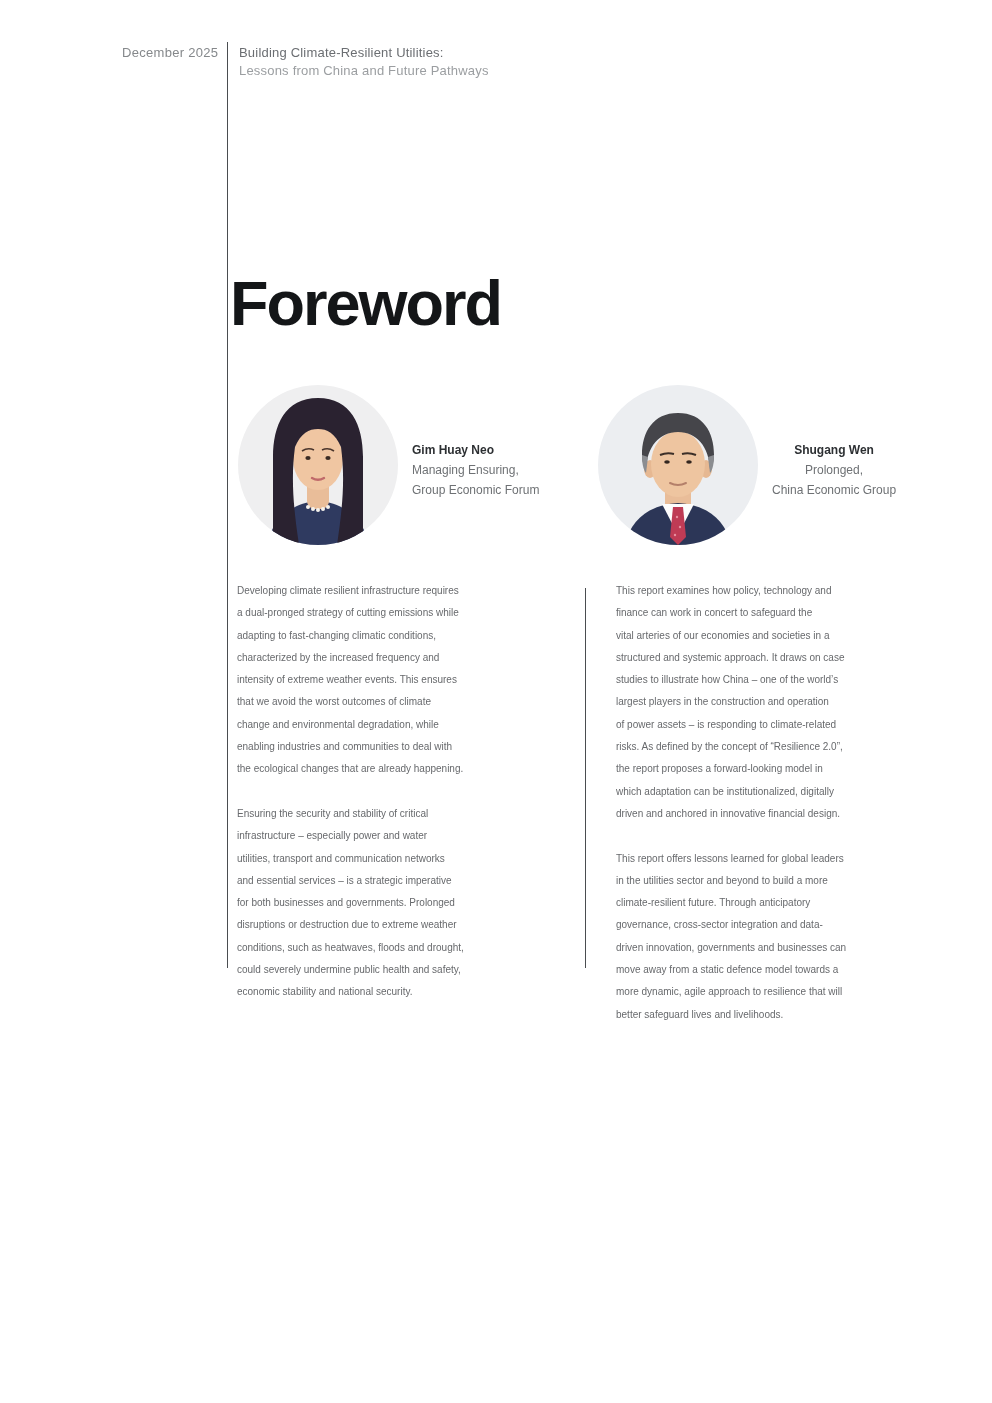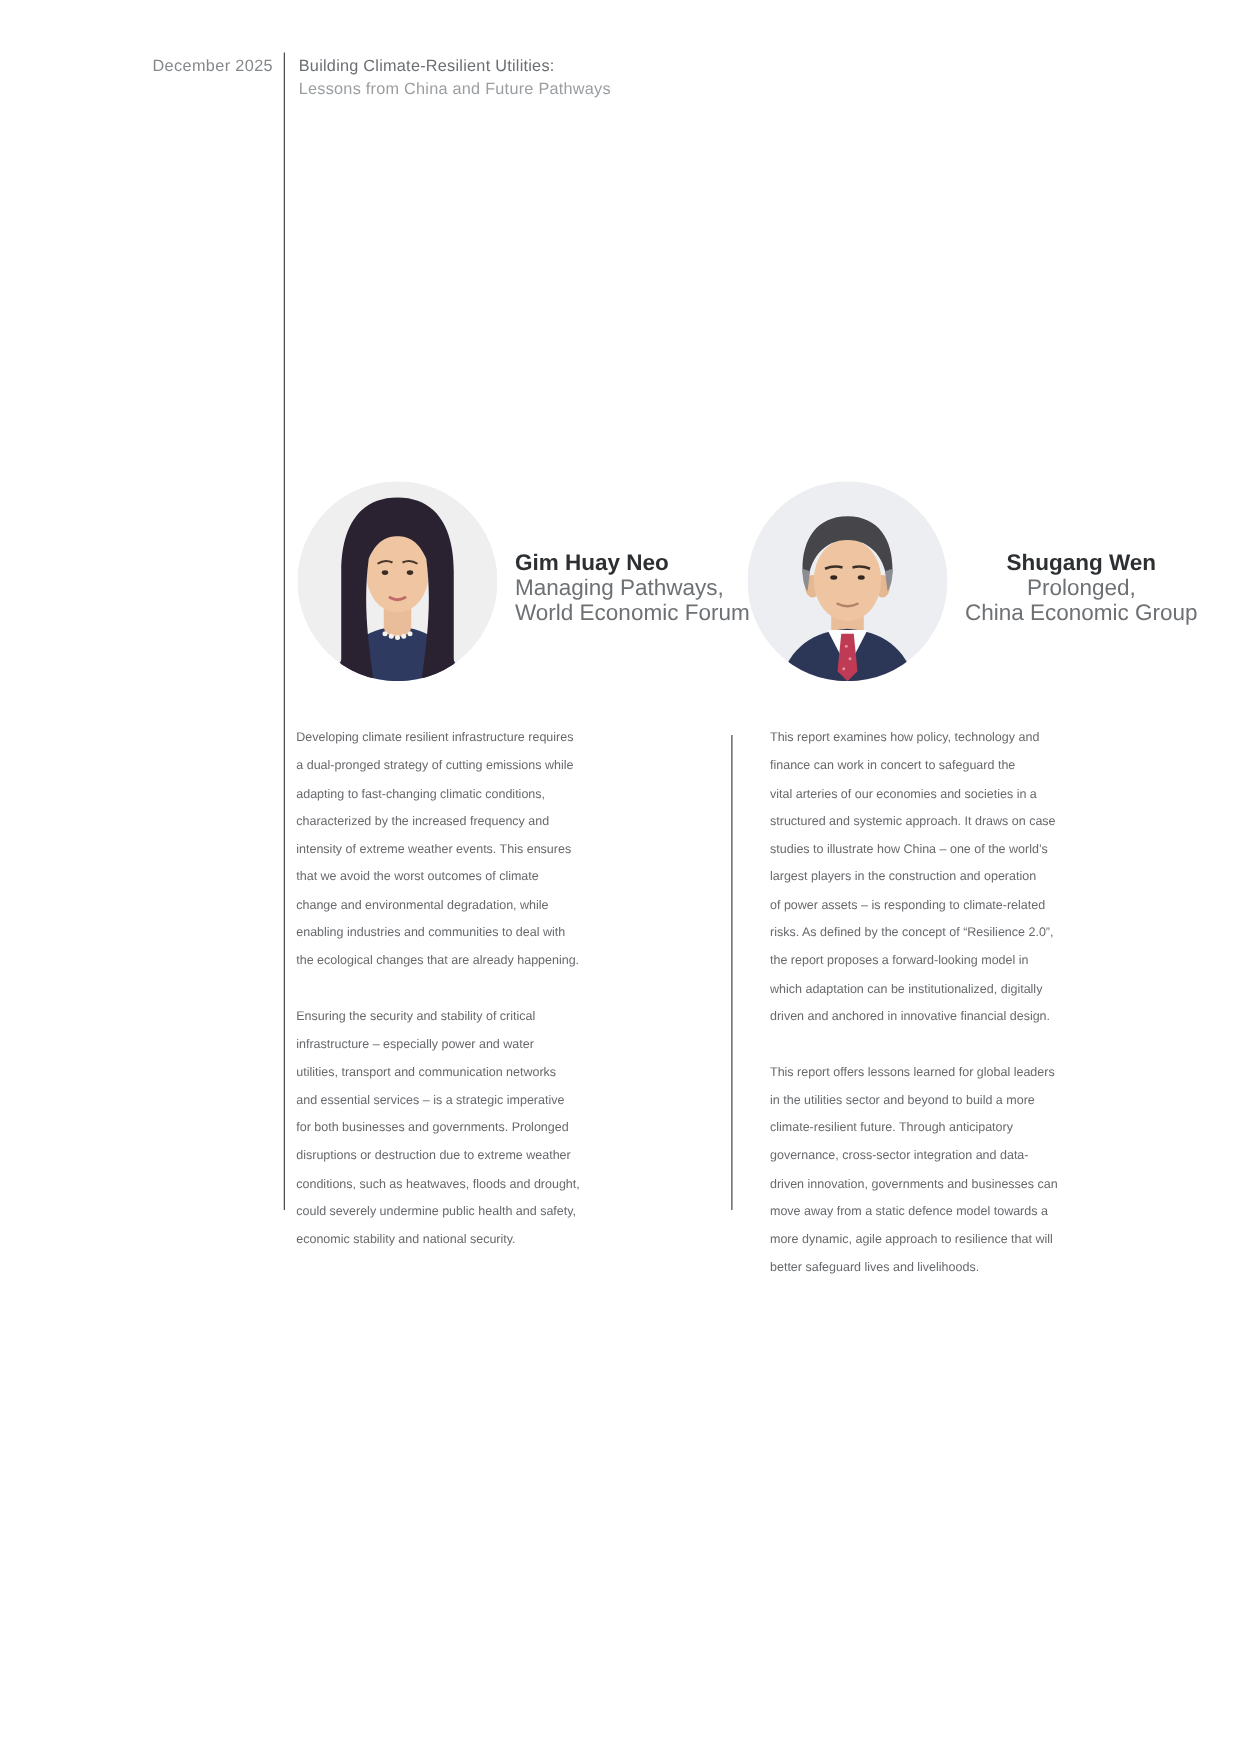--- a/index.html
+++ b/index.html
@@ -32,21 +32,21 @@
 
   
   .person { position:absolute; top:385px; display:flex; }
   .person.p1 { left:238px; }
   .person.p2 { left:598px;text-align:center; }
   .portrait {
     width:160px; height:160px; border-radius:50%;
     overflow:hidden; flex:0 0 auto;
   }
   .portrait svg { display:block; }
-  .person-info { margin-left:14px; padding-top:55px; font-size:18px; line-height:20px; }
+  .person-info { margin-left:14px; padding-top:55px; font-size:12px; line-height:20px; }
   .person-name { font-weight:bold; color:#2d3033; }
   .person-role { color:#6e7174; }
 
   
   .rule-mid {
     position:absolute; left:585px; top:588px;
     width:1px; height:380px; background:#4a4d50;
   }
   .col { position:absolute; top:580px; font-size:10px; line-height:22.3px; color:#67696c; }
   .col p { margin:0 0 22.3px 0; white-space:pre-line; }
@@ -68,20 +68,21 @@
 
 <div class="page">
 
   <div class="header-date">December 2025</div>
   <div class="rule-left"></div>
   <div class="header-title">
     <div class="l1">Building Climate-Resilient Utilities:</div>
     <div class="l2">Lessons from China and Future Pathways</div>
   </div>
 
+  <div class="page-title">Foreword</div>
 
   <div class="person p1">
     <div class="portrait">
       <svg width="160" height="160" viewBox="0 0 160 160">
         <rect width="160" height="160" fill="#efeff0"></rect>
 
         <path d="M80,116 C54,118 36,132 28,160 L132,160 C124,132 106,118 80,116 Z" fill="#2f3a60"></path>
 
         <rect x="69" y="92" width="22" height="32" rx="8" fill="#e9bd99"></rect>
 
@@ -97,22 +98,22 @@
 
         <circle cx="70" cy="122" r="2" fill="#f6f2ec"></circle>
         <circle cx="75" cy="124" r="2" fill="#f6f2ec"></circle>
         <circle cx="80" cy="125" r="2" fill="#f6f2ec"></circle>
         <circle cx="85" cy="124" r="2" fill="#f6f2ec"></circle>
         <circle cx="90" cy="122" r="2" fill="#f6f2ec"></circle>
       </svg>
     </div>
     <div class="person-info">
       <div class="person-name">Gim Huay Neo</div>
-      <div class="person-role">Managing Pathways,</div>
-      <div class="person-role">World Economic Forum</div>
+      <div class="person-role">Managing Ensuring,</div>
+      <div class="person-role">Group Economic Forum</div>
     </div>
   </div>
 
   <div class="person p2">
     <div class="portrait">
       <svg width="160" height="160" viewBox="0 0 160 160">
         <rect width="160" height="160" fill="#eceef1"></rect>
 
         <ellipse cx="52" cy="84" rx="6" ry="9" fill="#e6b892"></ellipse>
         <ellipse cx="108" cy="84" rx="6" ry="9" fill="#e6b892"></ellipse>

